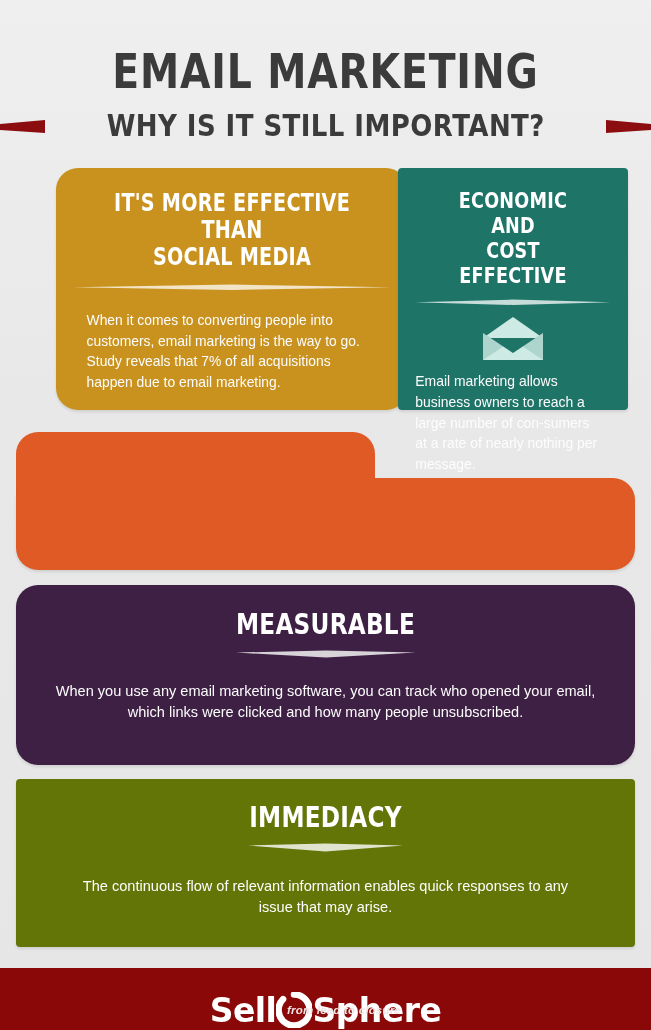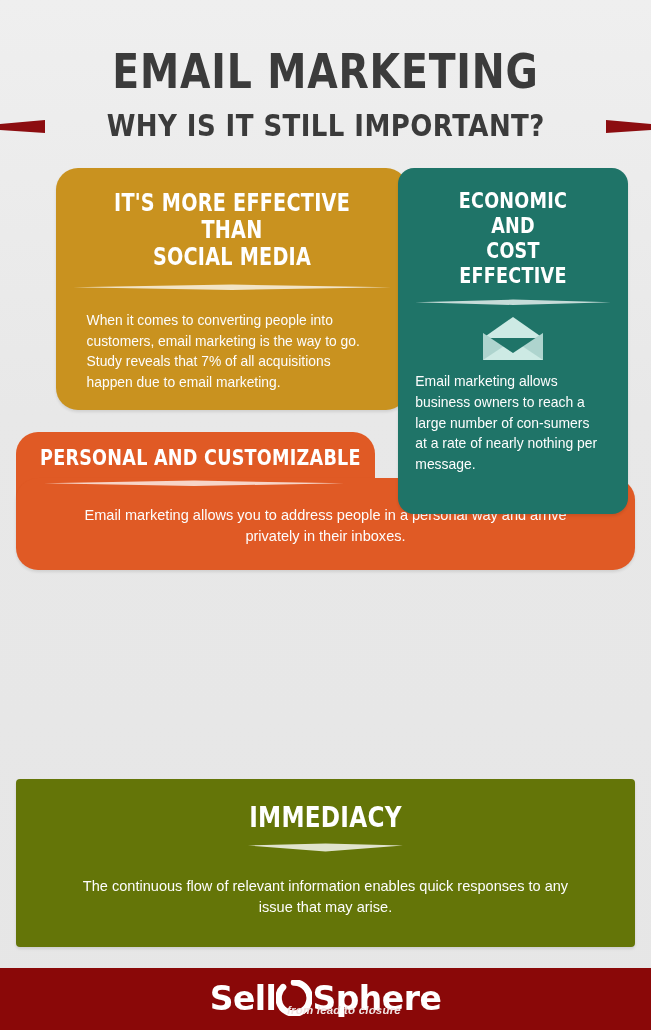--- a/index.html
+++ b/index.html
@@ -116,23 +116,23 @@
   }
   #card-effective .divider { margin: 13px auto 0 auto; }
   #card-effective .card-body {
     padding: 18px 30px 0 32px;
     transform: scaleX(0.955);
   }
 
   
   #card-economic {
     left: 398px; top: 168px;
-    width: 230px; height: 346px;
+    width: 230px; height: 242px;
     background: #1f7468;
-    border-radius: 16px;
+    border-radius: 4px;
     box-shadow: 0 2px 3px rgba(0,0,0,0.10);
     z-index: 5;
   }
   #card-economic .card-heading {
     font-size: 22px;
     text-align: center;
     padding: 21px 16px 0 16px;
     transform-origin: center;
   }
   #card-economic .divider { margin: 11px auto 0 auto; }
@@ -245,21 +245,21 @@
     background: #8a0808;
     overflow: hidden;
   }
   .logo-wrap {
     position: absolute;
     left: 0; top: 0;
     width: 651px; height: 62px;
     display: flex;
     align-items: flex-start;
     justify-content: center;
-    padding-top: 12px;
+    padding-top: 24px;
   }
   .logo-row {
     display: flex;
     align-items: center;
     position: relative;
   }
   .logo-text {
     font-family: "DejaVu Sans", sans-serif;
     font-size: 33px;
     font-weight: bold;
@@ -326,29 +326,29 @@
       <polygon points="1,16 22,29 1,43" fill="#1f7468" opacity="0.18"></polygon>
       <polygon points="61,16 40,29 61,43" fill="#1f7468" opacity="0.18"></polygon>
     </svg>
     <div class="card-body">Email marketing allows business owners to reach a large number of con-sumers at a rate of nearly nothing per message.</div>
   </div>
 
   <div class="card" id="card-personal">
     <div class="shape-top"></div>
     <div class="shape-fill"></div>
     <div class="shape-bottom"></div>
-    <div class="content">
-      <div class="card-heading">PERSONAL AND CUSTOMIZABLE</div>
-      <svg class="divider" width="300" height="8" viewBox="0 0 300 8">
-        <path d="M0,3.2 L150,0.6 L300,3.2 L150,6.0 Z" fill="#ffffff" opacity="0.75"></path>
-      </svg>
-      <div class="card-body">Email marketing allows you to address people in a personal way and arrive privately in their inboxes.</div>
-    </div>
-  </div>
-
+  </div>
+
+  <div class="card" id="card-measurable">
+    <div class="card-heading">MEASURABLE</div>
+    <svg class="divider" width="180" height="9" viewBox="0 0 180 9">
+      <path d="M0,2.6 L90,0.4 L180,2.6 L90,7.4 Z" fill="#ffffff" opacity="0.8"></path>
+    </svg>
+    <div class="card-body">When you use any email marketing software, you can track who opened your email, which links were clicked and how many people unsubscribed.</div>
+  </div>
 
   <div class="card" id="card-immediacy">
     <div class="card-heading">IMMEDIACY</div>
     <svg class="divider" width="155" height="10" viewBox="0 0 155 10">
       <path d="M0,2.4 L77.5,0.4 L155,2.4 L77.5,8.6 Z" fill="#ffffff" opacity="0.8"></path>
     </svg>
     <div class="card-body">The continuous flow of relevant information enables quick responses to any issue that may arise.</div>
   </div>
 
   <div class="footer">

